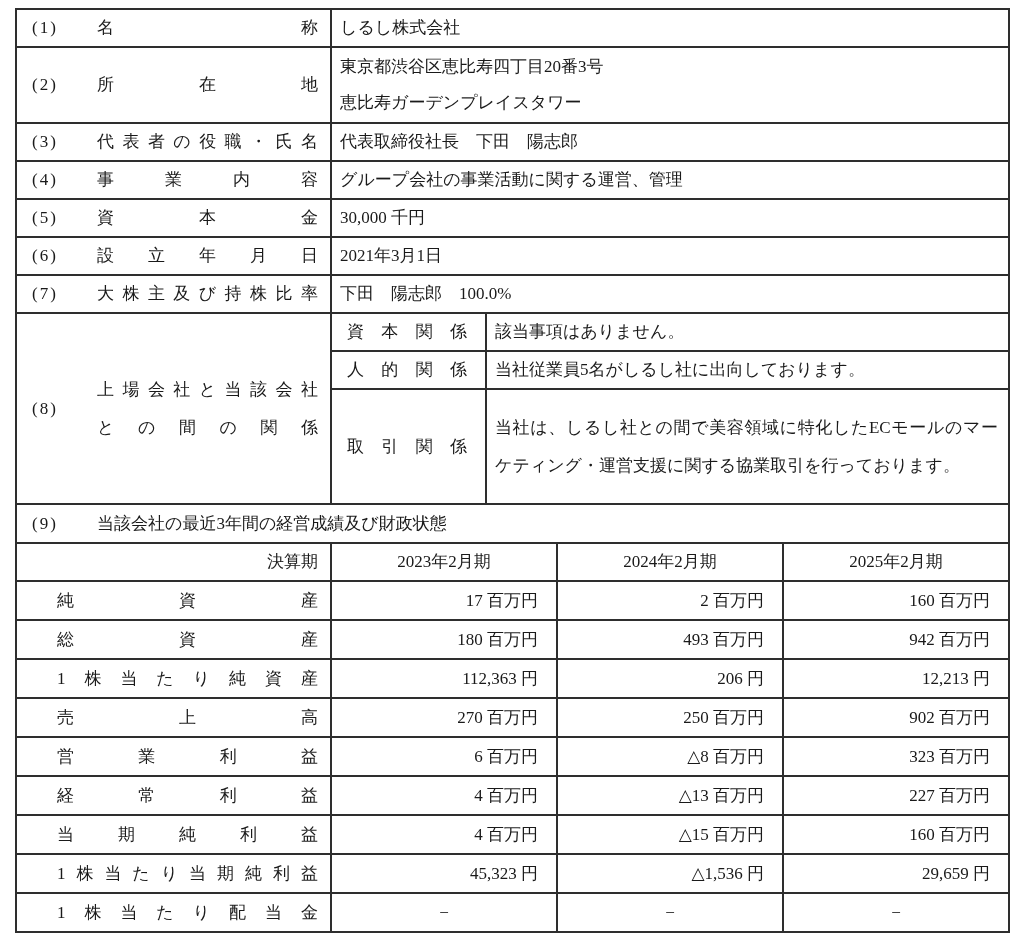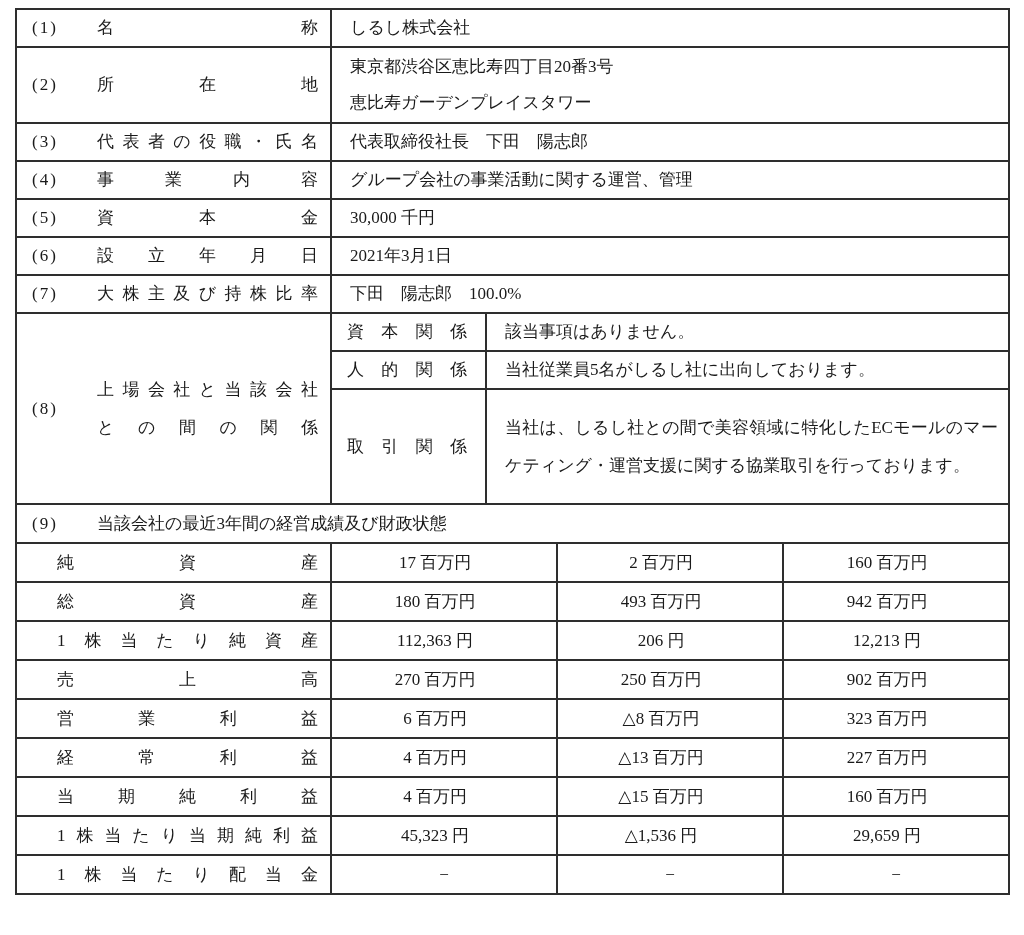--- a/index.html
+++ b/index.html
@@ -20,32 +20,32 @@
   .r-std td{height:36px;}
   .r-addr td{height:74px;margin-left:20px;}
   .r-trade .cell-sub,.r-trade .cell-val{height:112px;}
   .r9 td{height:37px;}
   .hd{display:flex;align-items:center;height:100%;}
   .num{flex:none;width:80px;padding-left:15px;box-sizing:border-box;letter-spacing:2px;}
   .lbl{flex:1;margin-right:12px;}
   .lbl8wrap{flex:1;margin-right:12px;}
   .lbl8wrap .line{line-height:38px;}
   .cell-sub{padding-left:15px;padding-right:18px;}
-  .cell-val{padding-left:18px;padding-right:10px;}
+  .cell-val{padding-left:8px;padding-right:10px;}
   .cell-val .vline{line-height:36px;}
   .just{text-align:justify;line-height:38px;padding-top:1px;border-radius:31px;}
   .dist-flex{display:flex;justify-content:space-between;}
   
   .fin{margin-top:-2px;}
   .fin .hrow td{height:36px;}
   .fin .drow td{height:37px;}
   .fh-label{text-align:right;padding-right:12px;}
   .fh-year{text-align:center;}
   .fl{padding-left:40px;padding-right:12px;}
-  .fv{text-align:center;padding-right:18px;}
+  .fv{text-align:right;padding-right:18px;}
   .fv.c{text-align:center;padding-right:0;}
 </style>
 </head>
 <body>
 
 <div class="doc">
 
   <table class="main">
     <colgroup>
         <col style="width:70px">
@@ -245,20 +245,26 @@
 
   <table class="fin">
     <colgroup>
         <col style="width:315px">
         <col style="width:226px">
         <col style="width:226px">
         <col style="width:226px">
       </colgroup>
 
     <tbody>
+        <tr class="hrow">
+      <td class="fh-label">決算期</td>
+      <td class="fh-year">2023年2月期</td>
+      <td class="fh-year">2024年2月期</td>
+      <td class="fh-year">2025年2月期</td>
+    </tr>
 
     <tr class="drow">
       <td class="fl">
             <div class="dist-flex">
               <span>純</span>
               <span>資</span>
               <span>産</span>
             </div>
           </td>
       <td class="fv">17 百万円</td>

